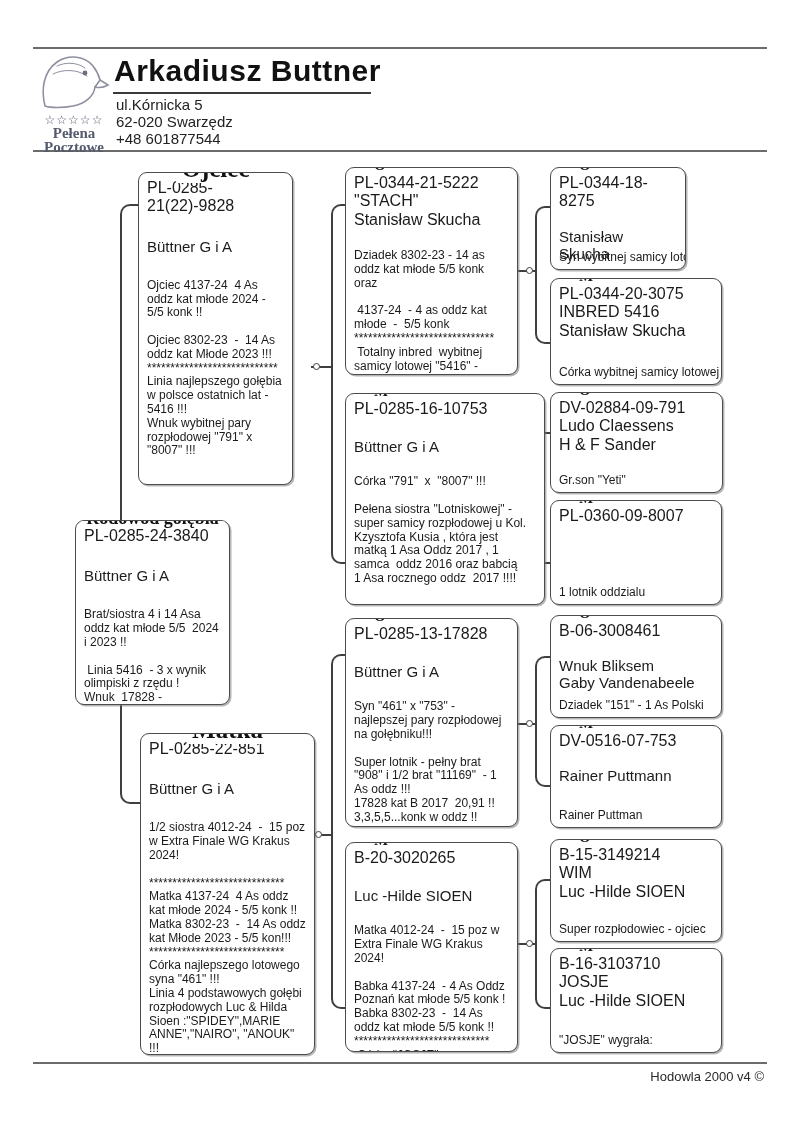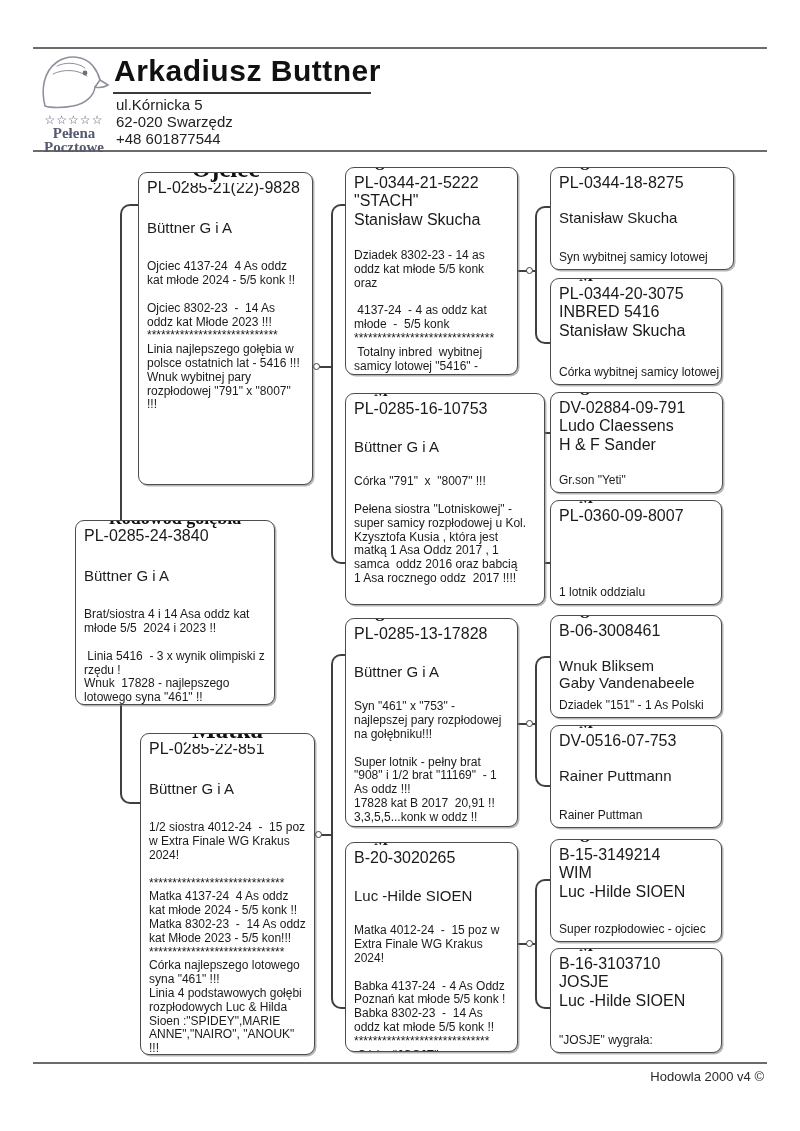--- a/index.html
+++ b/index.html
@@ -85,33 +85,33 @@
   <div class="hook" style="left:315px;top:831px;"></div>
   <div class="stub" style="left:516px;top:270px;width:20px;"></div>
   <div class="hook" style="left:526px;top:267px;"></div>
   <div class="stub" style="left:516px;top:501px;width:20px;"></div>
   <div class="hook" style="left:526px;top:498px;"></div>
   <div class="stub" style="left:516px;top:723px;width:20px;"></div>
   <div class="hook" style="left:526px;top:720px;"></div>
   <div class="stub" style="left:516px;top:943px;width:20px;"></div>
   <div class="hook" style="left:526px;top:940px;"></div>
 
-  <div class="pbox" style="left:138px;top:172px;width:175px;height:313px;">
+  <div class="pbox" style="left:138px;top:172px;width:155px;height:313px;">
     <div class="blabel big">Ojciec</div>
     <div class="ring">PL-0285-21(22)-9828</div>
     <div class="bname gap22">Büttner G i A</div>
     <div class="notes gap26">Ojciec 4137-24  4 As oddz kat młode 2024 - 5/5 konk !!
 
 Ojciec 8302-23  -  14 As oddz kat Młode 2023 !!!
 ****************************
 Linia najlepszego gołębia w polsce ostatnich lat - 5416 !!!
 Wnuk wybitnej pary rozpłodowej "791" x "8007" !!!</div>
   </div>
 
-  <div class="pbox" style="left:75px;top:520px;width:200px;height:185px;">
+  <div class="pbox" style="left:75px;top:520px;width:155px;height:185px;">
     <div class="blabel med">Rodowód gołębia</div>
     <div class="ring">PL-0285-24-3840</div>
     <div class="bname gap22">Büttner G i A</div>
     <div class="notes gap26">Brat/siostra 4 i 14 Asa oddz kat młode 5/5  2024 i 2023 !!
 
  Linia 5416  - 3 x wynik olimpiski z rzędu !
 Wnuk  17828 - najlepszego lotowego syna "461" !!</div>
   </div>
 
   <div class="pbox" style="left:140px;top:733px;width:175px;height:322px;">
@@ -167,21 +167,21 @@
     <div class="ring">B-20-3020265</div>
     <div class="bname">Luc -Hilde SIOEN</div>
     <div class="notes">Matka 4012-24  -  15 poz w Extra Finale WG Krakus 2024!
 
 Babka 4137-24  - 4 As Oddz Poznań kat młode 5/5 konk !
 Babka 8302-23  -  14 As oddz kat młode 5/5 konk !!
 *****************************
  Córka "JOSJE"  :</div>
   </div>
 
-  <div class="pbox" style="left:550px;top:167px;width:184px;height:103px;">
+  <div class="pbox" style="left:550px;top:167px;width:136px;height:103px;">
     <div class="blabel sm">O</div>
     <div class="ring">PL-0344-18-8275</div>
     <div class="g3name">Stanisław Skucha</div>
     <div class="caption">Syn wybitnej samicy lotowej</div>
   </div>
 
   <div class="pbox" style="left:550px;top:278px;width:172px;height:107px;">
     <div class="blabel sm">M</div>
     <div class="ring">PL-0344-20-3075
 INBRED 5416

